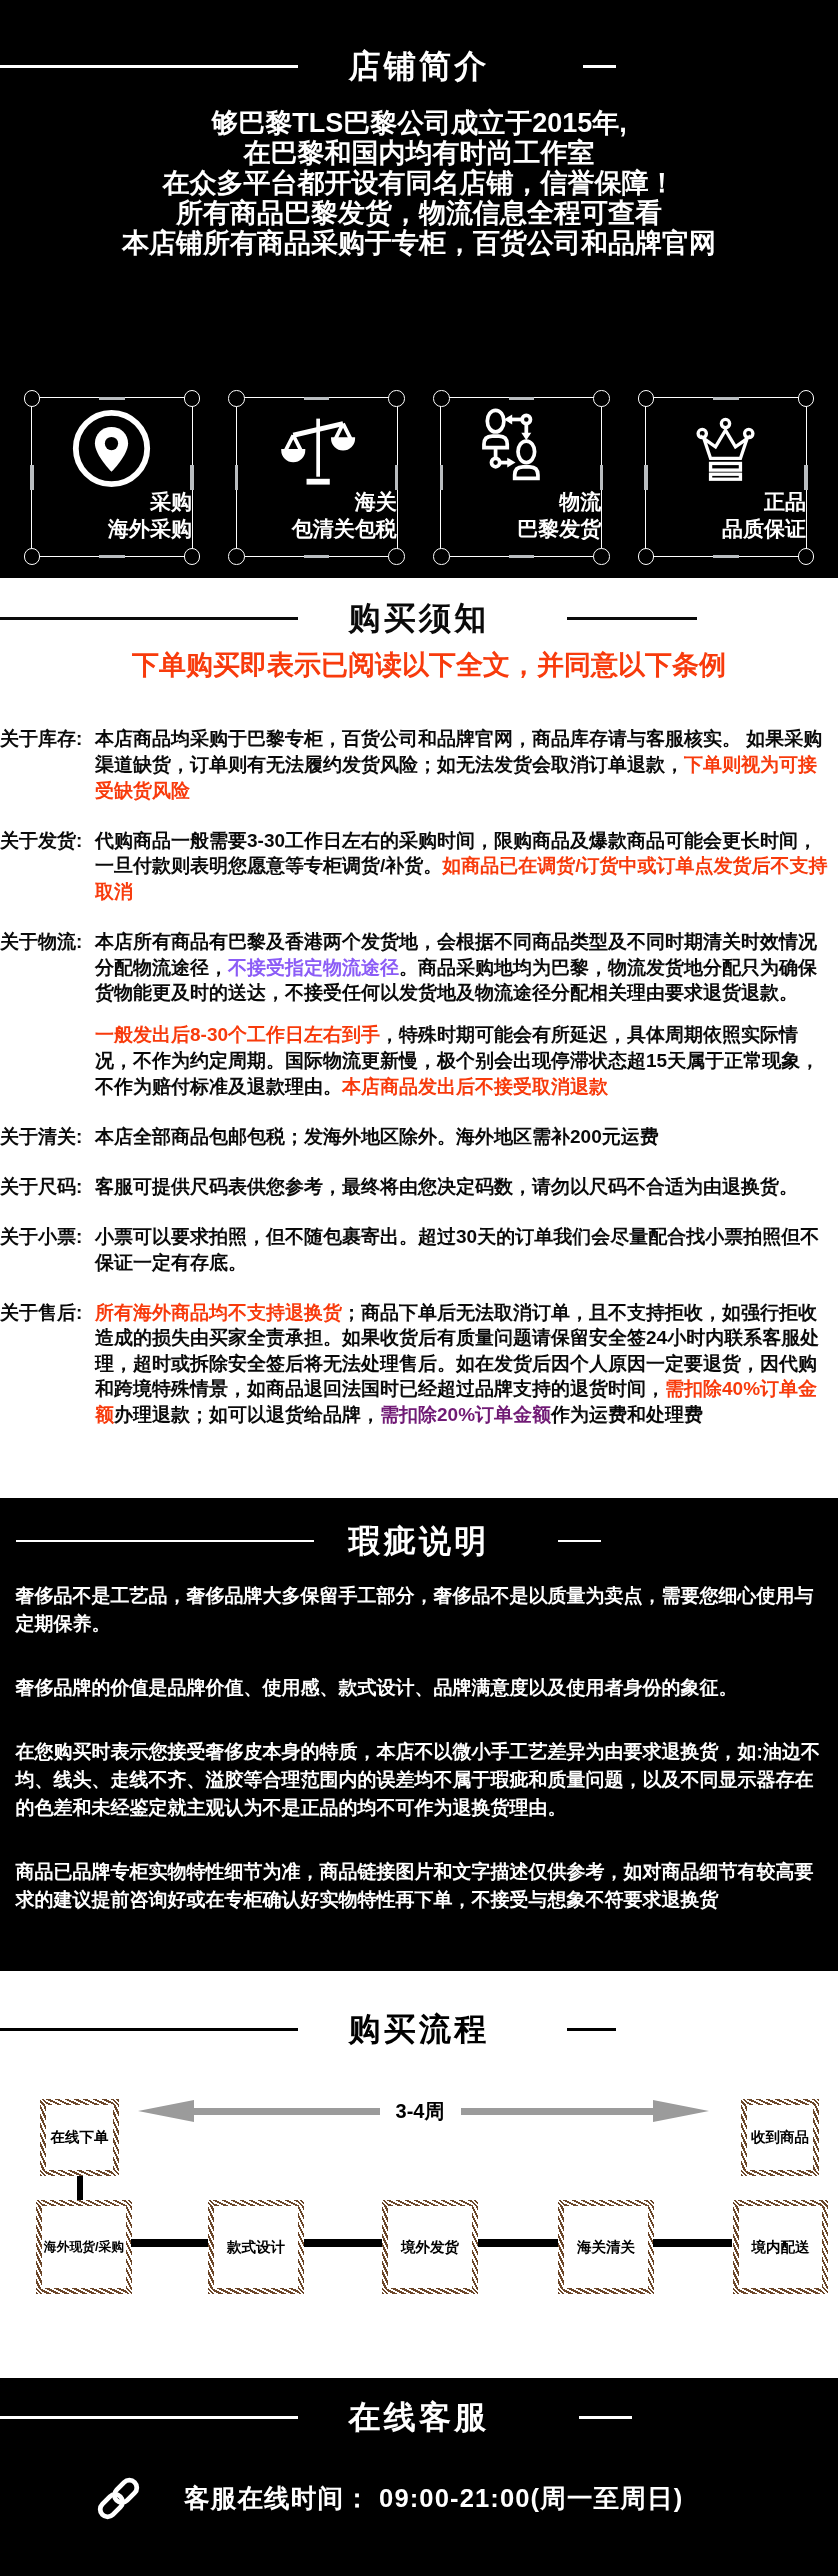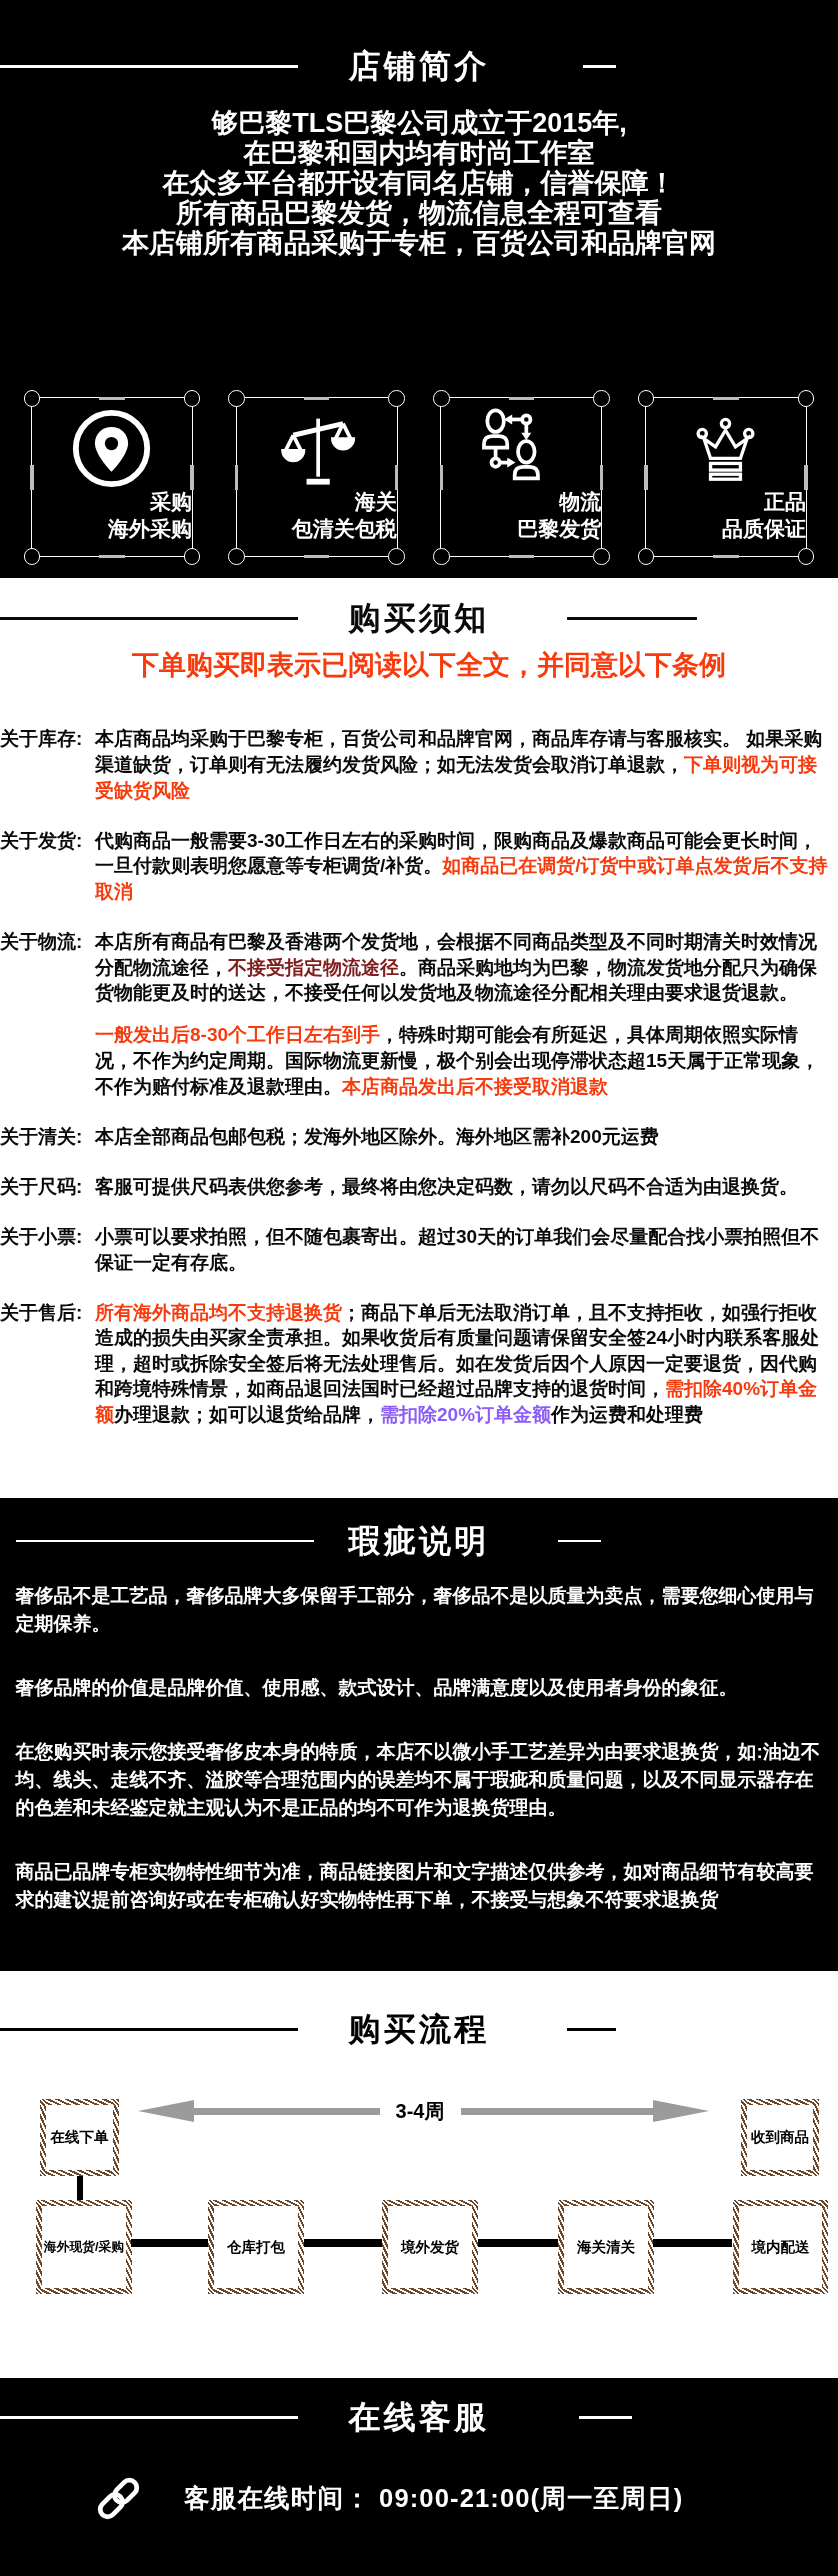--- a/index.html
+++ b/index.html
@@ -219,41 +219,41 @@
     <div class="np">
       <span class="nlabel">关于库存:</span>
       <span class="ncontent"><span>本店商品均采购于巴黎专柜，百货公司和品牌官网，商品库存请与客服核实。 如果采购渠道缺货，订单则有无法履约发货风险；如无法发货会取消订单退款，</span><span style="color: rgb(248, 59, 12);">下单则视为可接受缺货风险</span></span>
     </div>
     <div class="np">
       <span class="nlabel">关于发货:</span>
       <span class="ncontent"><span>代购商品一般需要3-30工作日左右的采购时间，限购商品及爆款商品可能会更长时间，一旦付款则表明您愿意等专柜调货/补货。</span><span style="color: rgb(248, 59, 12);">如商品已在调货/订货中或订单点发货后不支持取消</span></span>
     </div>
     <div class="np">
       <span class="nlabel">关于物流:</span>
-      <span class="ncontent"><span>本店所有商品有巴黎及香港两个发货地，会根据不同商品类型及不同时期清关时效情况分配物流途径，</span><span style="color: #7f1d1d; font-family: Liberation Serif, serif;">不接受指定物流途径</span><span>。商品采购地均为巴黎，物流发货地分配只为确保货物能更及时的送达，不接受任何以发货地及物流途径分配相关理由要求退货退款。</span></span>
+      <span class="ncontent"><span>本店所有商品有巴黎及香港两个发货地，会根据不同商品类型及不同时期清关时效情况分配物流途径，</span><span style="color: #8b5cf6; font-family: Liberation Serif, serif;">不接受指定物流途径</span><span>。商品采购地均为巴黎，物流发货地分配只为确保货物能更及时的送达，不接受任何以发货地及物流途径分配相关理由要求退货退款。</span></span>
     </div>
     <div class="np sub">
       <span class="nlabel"></span>
       <span class="ncontent"><span style="color: rgb(248, 59, 12);">一般发出后8-30个工作日左右到手</span><span>，特殊时期可能会有所延迟，具体周期依照实际情况，不作为约定周期。国际物流更新慢，极个别会出现停滞状态超15天属于正常现象，不作为赔付标准及退款理由。</span><span style="color: rgb(248, 59, 12);">本店商品发出后不接受取消退款</span></span>
     </div>
     <div class="np">
       <span class="nlabel">关于清关:</span>
       <span class="ncontent"><span>本店全部商品包邮包税；发海外地区除外。海外地区需补200元运费</span></span>
     </div>
     <div class="np">
       <span class="nlabel">关于尺码:</span>
       <span class="ncontent"><span>客服可提供尺码表供您参考，最终将由您决定码数，请勿以尺码不合适为由退换货。</span></span>
     </div>
     <div class="np">
       <span class="nlabel">关于小票:</span>
       <span class="ncontent"><span>小票可以要求拍照，但不随包裹寄出。超过30天的订单我们会尽量配合找小票拍照但不保证一定有存底。</span></span>
     </div>
     <div class="np">
       <span class="nlabel">关于售后:</span>
-      <span class="ncontent"><span style="color: rgb(248, 59, 12);">所有海外商品均不支持退换货</span><span>；商品下单后无法取消订单，且不支持拒收，如强行拒收造成的损失由买家全责承担。如果收货后有质量问题请保留安全签24小时内联系客服处理，超时或拆除安全签后将无法处理售后。如在发货后因个人原因一定要退货，因代购和跨境特殊情景，如商品退回法国时已经超过品牌支持的退货时间，</span><span style="color: rgb(248, 59, 12);">需扣除40%订单金额</span><span>办理退款；如可以退货给品牌，</span><span style="color: #8b5cf6;">需扣除20%订单金额</span><span>作为运费和处理费</span></span>
+      <span class="ncontent"><span style="color: rgb(248, 59, 12);">所有海外商品均不支持退换货</span><span>；商品下单后无法取消订单，且不支持拒收，如强行拒收造成的损失由买家全责承担。如果收货后有质量问题请保留安全签24小时内联系客服处理，超时或拆除安全签后将无法处理售后。如在发货后因个人原因一定要退货，因代购和跨境特殊情景，如商品退回法国时已经超过品牌支持的退货时间，</span><span style="color: rgb(248, 59, 12);">需扣除40%订单金额</span><span>办理退款；如可以退货给品牌，</span><span style="color: #701a75;">需扣除20%订单金额</span><span>作为运费和处理费</span></span>
     </div>
   </div>
 </section>
 
 <section class="sec-defect black">
   <div class="sh">
     <span class="ln ln-l"></span>
     <span class="title">瑕疵说明</span>
     <span class="ln ln-r"></span>
   </div>
@@ -280,21 +280,21 @@
     <span class="shaft" style="left:461px;width:193px;"></span>
     <span class="tri tri-r"></span>
 
     <div class="fbox fb-top" style="left:40px;">在线下单</div>
     <div class="fbox fb-top" style="left:741px;width:78px;">收到商品</div>
 
     <span class="vline"></span>
 
     <div class="fbox fb-bot" style="left:36px;width:96px;">海外现货/采购</div>
     <span class="hline" style="left:131px;width:77px;"></span>
-    <div class="fbox fb-bot" style="left:208px;width:96px;font-size:14.5px;">仓库打包</div>
+    <div class="fbox fb-bot" style="left:208px;width:96px;font-size:14.5px;">款式设计</div>
     <span class="hline" style="left:304px;width:78px;"></span>
     <div class="fbox fb-bot" style="left:382px;width:96px;font-size:14.5px;text-align:center;">境外发货</div>
     <span class="hline" style="left:478px;width:80px;"></span>
     <div class="fbox fb-bot" style="left:558px;width:96px;font-size:14.5px;">海关清关</div>
     <span class="hline" style="left:653px;width:79px;"></span>
     <div class="fbox fb-bot" style="left:733px;width:95px;font-size:14.5px;">境内配送</div>
   </div>
 </section>
 
 <section class="sec-service black">

